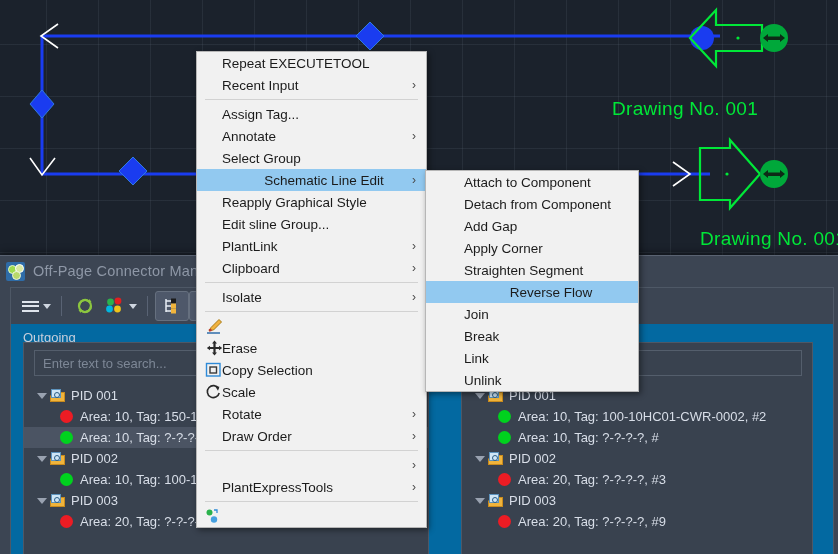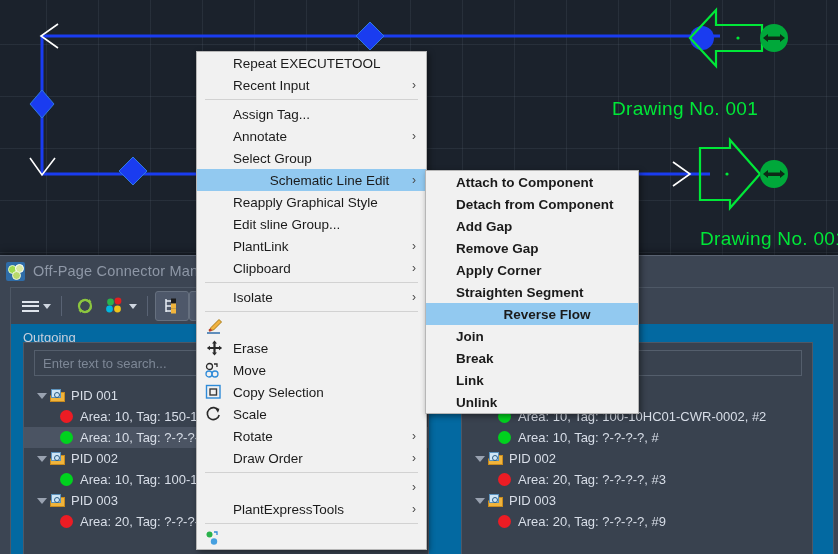--- a/index.html
+++ b/index.html
@@ -125,34 +125,34 @@
 
   
   .menu{
     position:absolute;background:#f1f1f1;border:1px solid #b6b6b6;
     box-shadow:2px 2px 6px rgba(0,0,0,.45);
     font-family:"Liberation Sans", sans-serif;
   }
   #menu-main{left:196px;top:51px;width:229px;}
   #menu-sub{left:425px;top:170px;width:212px;}
   .mi{
-    display:flex;align-items:center;height:22px;padding-left:36px;position:relative;
+    display:flex;align-items:center;height:22px;padding-left:25px;position:relative;
     color:#1b1b1b;font-size:13.5px;white-space:nowrap;
   }
   .mi.hl{background:#92c9f0;justify-content:center;}
   .mi .arr{
     position:absolute;right:10px;top:50%;transform:translateY(-50%);
     color:#4a4a4a;font-size:12px;line-height:1;
   }
   .msep{height:1px;background:#d2d2d2;margin:3px 8px;}
   .mi .ico{
     position:absolute;left:8px;top:50%;transform:translateY(-50%);
     width:19px;height:17px;
   }
-  #menu-sub .mi{padding-left:30px;font-weight:bold;}
+  #menu-sub .mi{padding-left:38px;}
 </style>
 </head>
 <body>
 
 <div id="canvas">
   <div id="grid"></div>
 
   <svg width="838" height="270" style="position:absolute;left:0;top:0;">
 
     <polyline points="42,36 720,36" fill="none" stroke="#1a3cf0" stroke-width="3"></polyline>
@@ -428,31 +428,20 @@
     <span class="ico">
       <svg width="19" height="17" viewBox="0 0 19 17">
         <path d="M9.5 1 L12 4 H10.6 V7.6 H14 V6.2 L17.2 8.5 L14 10.8 V9.4 H10.6 V13 H12 L9.5 16 L7 13 H8.4 V9.4 H5 V10.8 L1.8 8.5 L5 6.2 V7.6 H8.4 V4 H7 Z" fill="#2a2a2a"></path>
       </svg>
     </span>
     <span>Erase</span>
   </div>
   <div class="mi">
     <span class="ico">
       <svg width="19" height="17" viewBox="0 0 19 17">
-        <circle cx="4.5" cy="5" r="3" fill="none" stroke="#2a2a2a" stroke-width="1.3"></circle>
-        <path d="M9 2.5 H12 V5.5" fill="none" stroke="#2a2a2a" stroke-width="1.3"></path>
-        <circle cx="4" cy="12.5" r="3" fill="none" stroke="#2e8ad8" stroke-width="1.3"></circle>
-        <circle cx="10" cy="12.5" r="3" fill="none" stroke="#2e8ad8" stroke-width="1.3"></circle>
-      </svg>
-    </span>
-    <span>Move</span>
-  </div>
-  <div class="mi">
-    <span class="ico">
-      <svg width="19" height="17" viewBox="0 0 19 17">
         <rect x="1.5" y="2" width="13.5" height="12.5" fill="none" stroke="#2e8ad8" stroke-width="1.4"></rect>
         <rect x="5" y="5.5" width="6.5" height="6" fill="none" stroke="#3a3a3a" stroke-width="1.4"></rect>
       </svg>
     </span>
     <span>Copy Selection</span>
   </div>
   <div class="mi">
     <span class="ico">
       <svg width="19" height="17" viewBox="0 0 19 17">
         <path d="M13.5 5 A6 6 0 1 0 14.2 9.5" fill="none" stroke="#2a2a2a" stroke-width="1.6"></path>
@@ -495,23 +484,20 @@
   <div class="mi">
     <span>Attach to Component</span>
   </div>
   <div class="mi">
     <span>Detach from Component</span>
   </div>
   <div class="mi">
     <span>Add Gap</span>
   </div>
   <div class="mi">
-    <span>Remove Gap</span>
-  </div>
-  <div class="mi">
     <span>Apply Corner</span>
   </div>
   <div class="mi">
     <span>Straighten Segment</span>
   </div>
   <div class="mi hl">
     <span>Reverse Flow</span>
   </div>
   <div class="mi">
     <span>Join</span>

